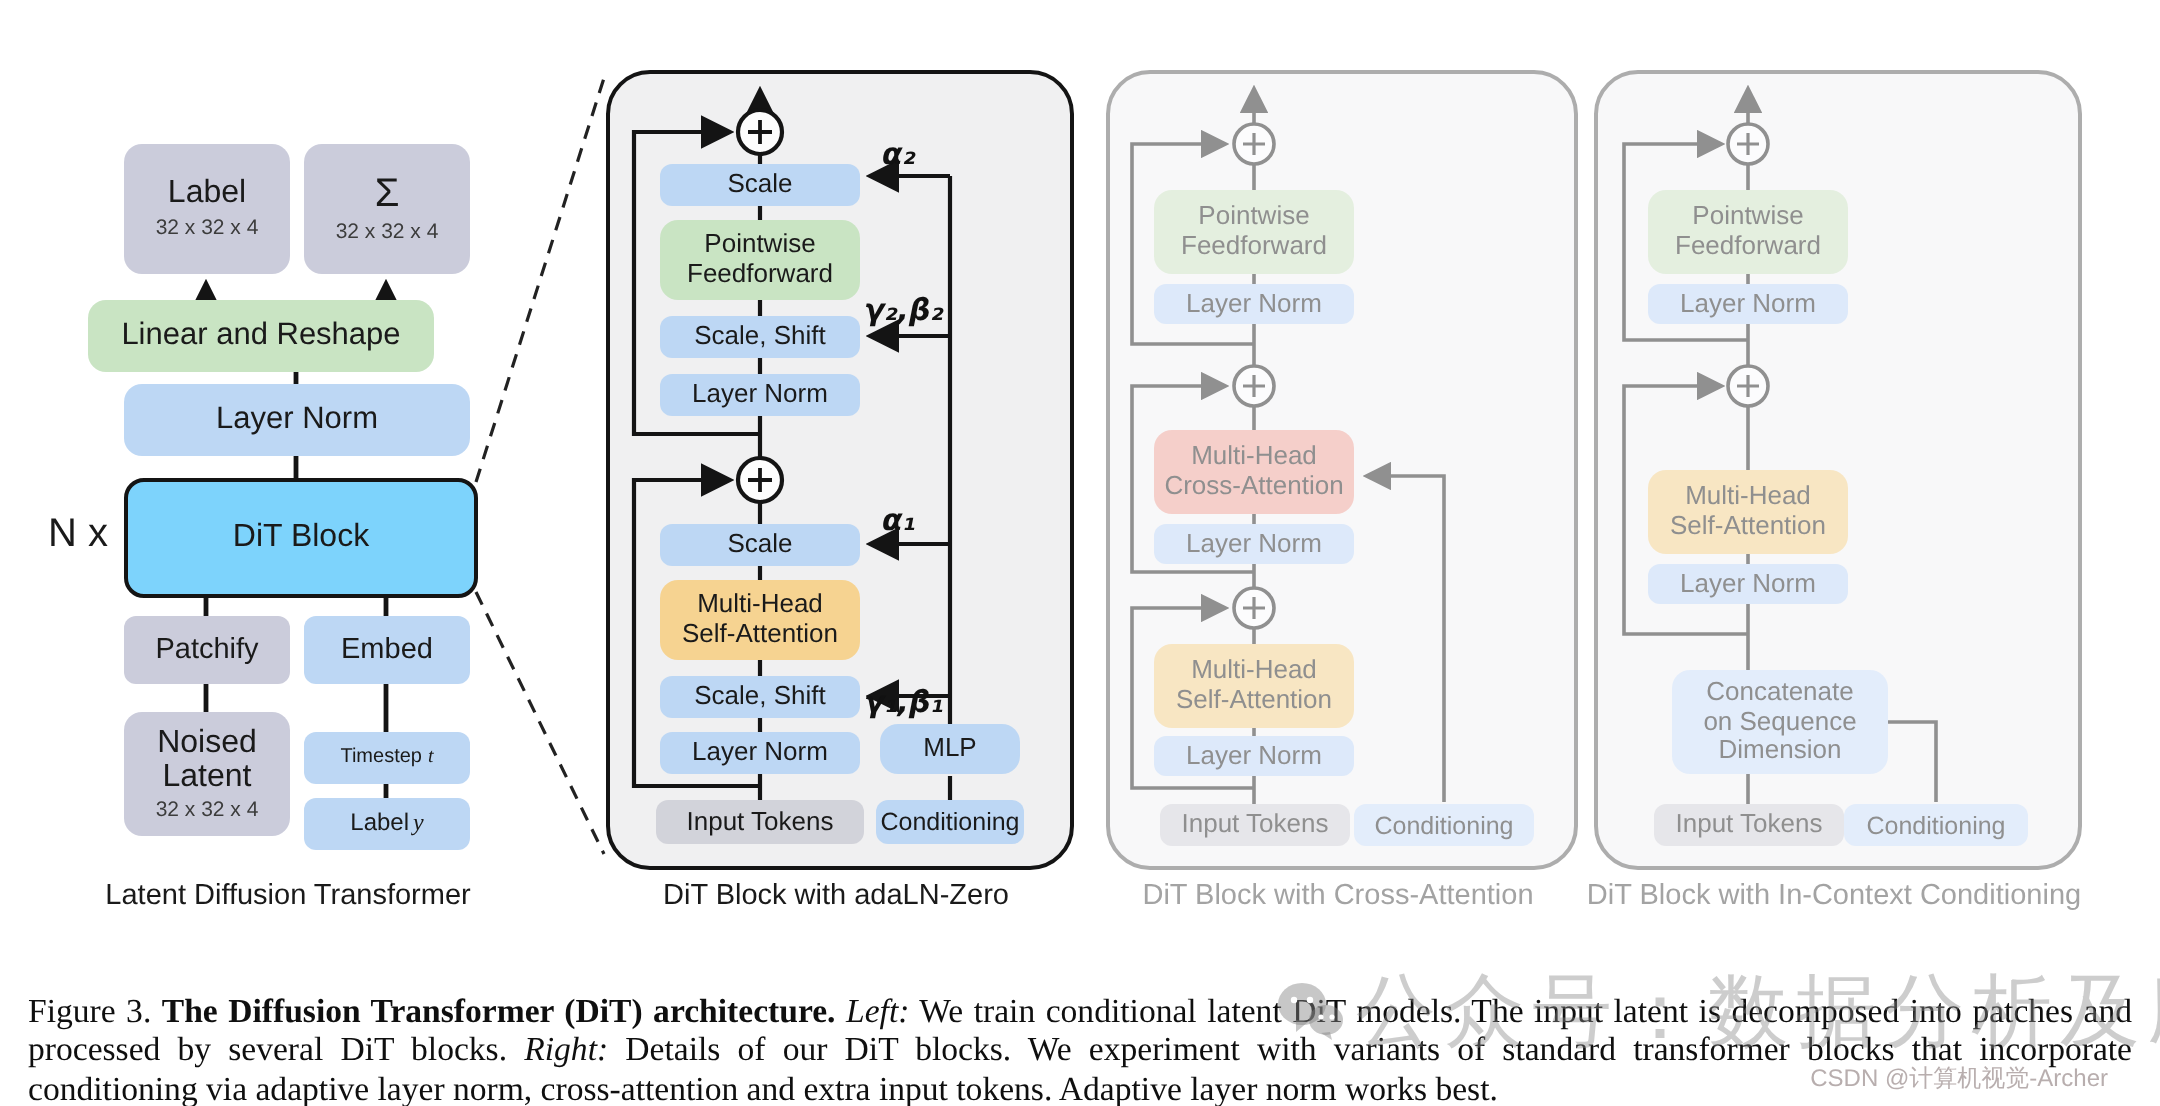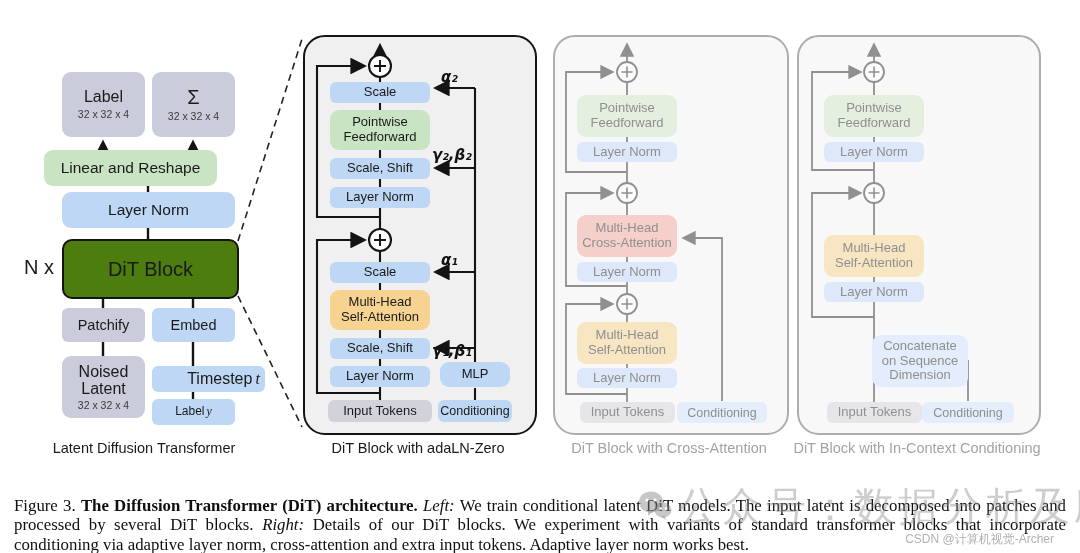--- a/index.html
+++ b/index.html
@@ -121,30 +121,30 @@
   <div class="box graybox r8" style="left:62px;top:72px;width:83px;height:65px;">
     <span class="blabel">Label</span>
     <span class="dims">32 x 32 x 4</span>
   </div>
   <div class="box graybox r8" style="left:152px;top:72px;width:83px;height:65px;">
     <span class="blabel" style="font-size:20px;">Σ</span>
     <span class="dims">32 x 32 x 4</span>
   </div>
   <div class="box green r8" style="left:44px;top:150px;width:173px;height:36px;font-size:15.5px;">Linear and Reshape</div>
   <div class="box blue r8" style="left:62px;top:192px;width:173px;height:36px;font-size:15.5px;">Layer Norm</div>
-  <div class="box" style="left:62px;top:239px;width:173px;height:56px;background:#4d7c0f;border:2px solid #141414;border-radius:10px;font-size:20px;">DiT Block</div>
+  <div class="box" style="left:62px;top:239px;width:173px;height:56px;background:#7dd3fc;border:2px solid #141414;border-radius:10px;font-size:16px;">DiT Block</div>
   <div class="box" style="left:20px;top:253px;width:38px;height:28px;font-size:20px;background:none;">N x</div>
   <div class="box graybox" style="left:62px;top:308px;width:83px;height:34px;font-size:14.5px;">Patchify</div>
   <div class="box blue" style="left:152px;top:308px;width:83px;height:34px;font-size:14.5px;">Embed</div>
   <div class="box graybox r8" style="left:62px;top:356px;width:83px;height:62px;">
     <span class="blabel" style="line-height:1.1;">Noised
 Latent</span>
     <span class="bigdims">32 x 32 x 4</span>
   </div>
-  <div class="box blue" style="left:152px;top:366px;width:83px;height:26px;font-size:16px;flex-direction:row;gap:3px;padding-left:30px;">
+  <div class="box blue" style="left:152px;top:366px;width:83px;height:26px;font-size:10px;flex-direction:row;gap:3px;">
     <span>Timestep</span>
     <span class="varit">t</span>
   </div>
   <div class="box blue" style="left:152px;top:399px;width:83px;height:26px;font-size:12px;flex-direction:row;gap:2px;">
     <span>Label</span>
     <span class="varit">y</span>
   </div>
   <div class="pcap" style="left:34px;width:220px;">Latent Diffusion Transformer</div>
 
   <div class="box blue" style="left:330px;top:82px;width:100px;height:21px;">Scale</div>
@@ -178,21 +178,21 @@
   <div class="box fgray fadedtxt" style="left:580px;top:402px;width:95px;height:21px;">Input Tokens</div>
   <div class="box fcond fadedtxt" style="left:677px;top:402px;width:90px;height:21px;font-size:12.5px;">Conditioning</div>
   <div class="pcap gray" style="left:553px;width:232px;">DiT Block with Cross-Attention</div>
 
   <div class="box fgreen r8 fadedtxt" style="left:824px;top:95px;width:100px;height:42px;">Pointwise
 Feedforward</div>
   <div class="box fblue fadedtxt" style="left:824px;top:142px;width:100px;height:20px;">Layer Norm</div>
   <div class="box forange r8 fadedtxt" style="left:824px;top:235px;width:100px;height:42px;">Multi-Head
 Self-Attention</div>
   <div class="box fblue fadedtxt" style="left:824px;top:282px;width:100px;height:20px;">Layer Norm</div>
-  <div class="box fcond r8 fadedtxt" style="left:872px;top:335px;width:96px;height:52px;">Concatenate
+  <div class="box fcond r8 fadedtxt" style="left:836px;top:335px;width:108px;height:52px;">Concatenate
 on Sequence
 Dimension</div>
   <div class="box fgray fadedtxt" style="left:827px;top:402px;width:95px;height:21px;">Input Tokens</div>
   <div class="box fcond fadedtxt" style="left:922px;top:402px;width:92px;height:21px;font-size:12.5px;">Conditioning</div>
   <div class="pcap gray" style="left:792px;width:250px;">DiT Block with In-Context Conditioning</div>
 
   <p id="figcap">
     <span>Figure 3.</span>
     <span class="b">The Diffusion Transformer (DiT) architecture.</span>
     <span class="i">Left:</span>

